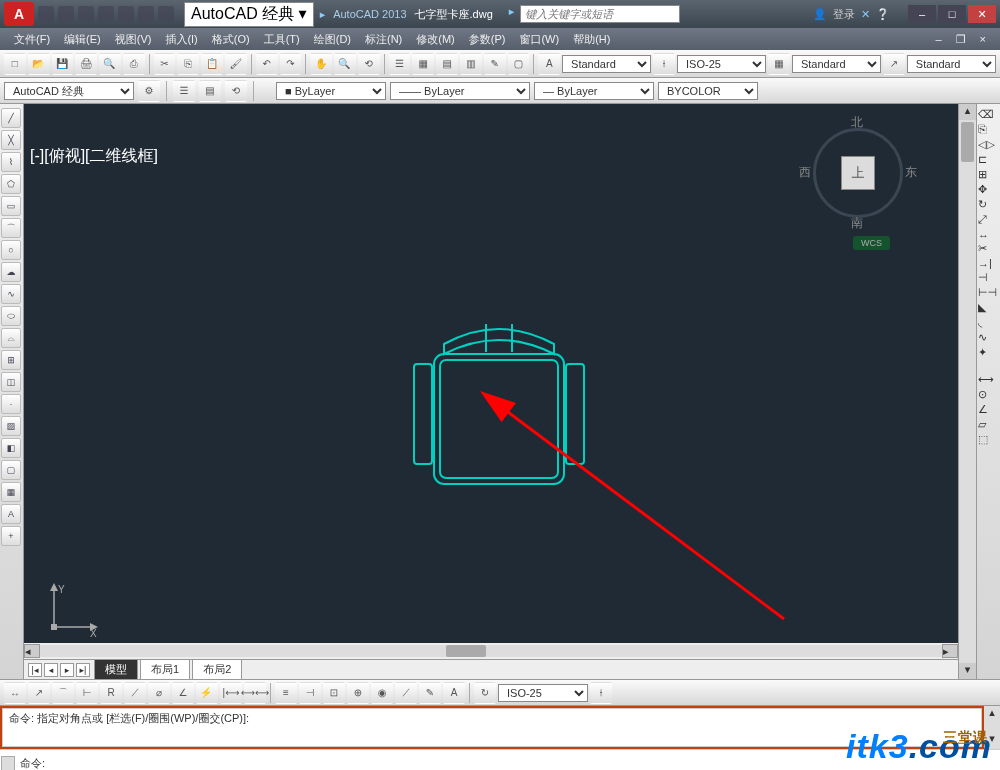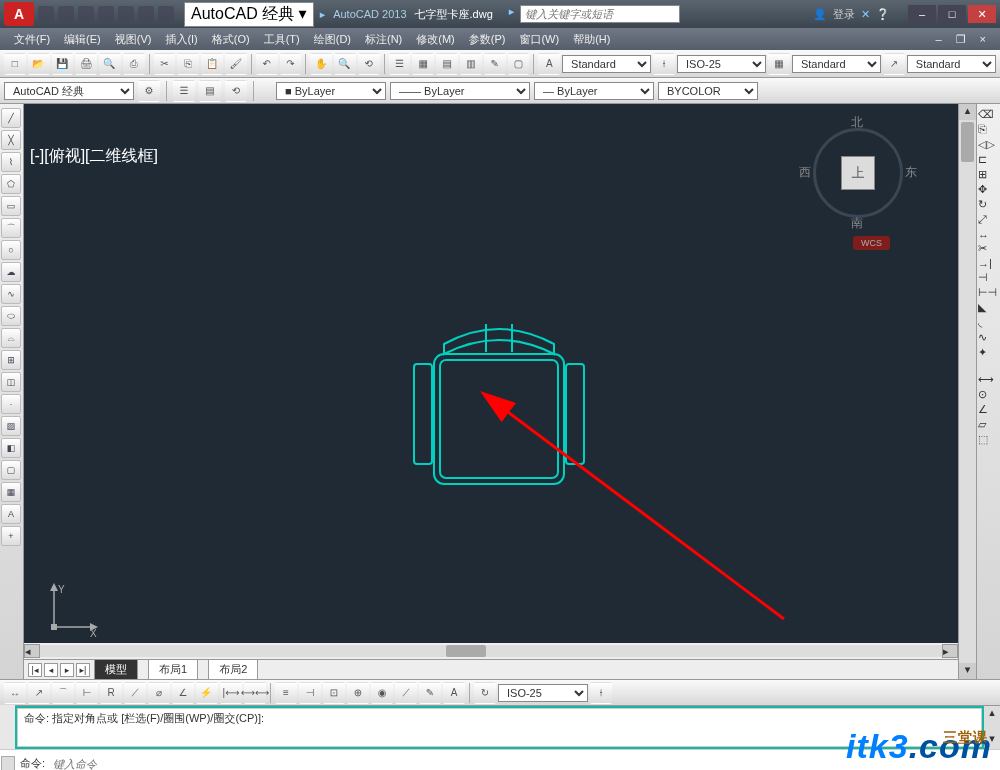--- a/index.html
+++ b/index.html
@@ -40,40 +40,40 @@
 .ucs { position: absolute; bottom: 20px; left: 18px; color: #aaa; font-size: 10px; }
 .ucs svg { display: block; }
 
 .viewcube { position: absolute; top: 14px; right: 45px; width: 110px; height: 110px; color: #888; font-size: 12px; }
 .viewcube .ring { position: absolute; top: 10px; left: 10px; width: 90px; height: 90px; border: 3px solid #3a4652; border-radius: 50%; }
 .viewcube .face { position: absolute; top: 38px; left: 38px; width: 34px; height: 34px; background: #dcdcdc; border: 1px solid #888; }
 .viewcube .n { position: absolute; top: -4px; left: 48px; }
 .viewcube .s { position: absolute; bottom: -4px; left: 48px; }
 .viewcube .w { position: absolute; top: 46px; left: -4px; }
 .viewcube .e { position: absolute; top: 46px; right: -4px; }
-.wcs-badge { position: absolute; top: 132px; right: 68px; background: #7f1d1d; color: #aaa; font-size: 9px; padding: 2px 8px; border-radius: 3px; }
+.wcs-badge { position: absolute; top: 132px; right: 68px; background: #14532d; color: #aaa; font-size: 9px; padding: 2px 8px; border-radius: 3px; }
 
 .drawing { position: absolute; top: 200px; left: 370px; }
 .arrow { position: absolute; top: 285px; left: 450px; }
 
 .model-tabs { height: 20px; background: #eee; border-top: 1px solid #999; display: flex; align-items: center; font-size: 11px; }
 .mt-nav { display: flex; gap: 2px; padding: 0 4px; }
 .mt-nav div { width: 14px; height: 14px; border: 1px solid #999; background: #fff; font-size: 9px; display: flex; align-items: center; justify-content: center; }
-.mt-tab { padding: 2px 10px; border: 1px solid #999; background: #fff; margin-right: 10px; }
+.mt-tab { padding: 2px 10px; border: 1px solid #999; background: #fff; margin-right: 2px; }
 .mt-tab.active { background: #333; color: #fff; }
 
 .right-scroll { width: 18px; background: #eee; border-left: 1px solid #999; display: flex; flex-direction: column; }
 .scroll-track { flex: 1; background: #ddd; }
 .scroll-thumb { height: 40px; background: #aaa; margin: 2px; border-radius: 2px; }
 
 .right-tools { width: 24px; background: linear-gradient(#f0f0f0,#d4d4d4); border-left: 1px solid #999; display: flex; flex-direction: column; gap: 2px; padding: 4px 1px; }
 
 .dim-toolbar { height: 26px; background: linear-gradient(#fafafa,#d8d8d8); border-top: 1px solid #999; display: flex; align-items: center; padding: 0 4px; gap: 2px; }
 
-.cmdline { height: 44px; background: #14b8a6; border-top: 1px solid #999; display: flex; margin-left: 15px; }
+.cmdline { height: 44px; background: #c2410c; border-top: 1px solid #999; display: flex; }
 .cmd-hist { flex: 1; font-size: 11px; padding: 2px 6px; background: #fff; border: 1px solid #ccc; margin: 2px; }
 .cmd-input-row { height: 28px; display: flex; align-items: center; background: #fff; border-top: 1px solid #ccc; }
 .cmd-handle { width: 14px; background: #ddd; border: 1px solid #aaa; margin: 1px; height: 16px; }
 .cmd-input { flex: 1; border: none; font-size: 11px; font-style: italic; padding: 0 4px; color: #888; }
 
 .statusbar { height: 22px; background: linear-gradient(#e8e8e8,#c8c8c8); border-top: 1px solid #999; display: flex; align-items: center; font-size: 10px; padding: 0 4px; gap: 4px; }
 
 .watermark { position: absolute; bottom: 4px; right: 8px; font-family: Arial; font-weight: bold; font-style: italic; font-size: 34px; letter-spacing: 1px; }
 .watermark .i { color: #0080ff; }
 .watermark .com { color: #0050a0; }
@@ -348,21 +348,20 @@
     <div>命令: 指定对角点或 [栏选(F)/圈围(WP)/圈交(CP)]:</div>
   </div>
   <div style="width:16px;background:#ddd;">
     <div style="height:14px;text-align:center;">▴</div>
     <div style="height:14px;text-align:center;margin-top:12px;">▾</div>
   </div>
 </div>
 <div class="cmd-input-row">
   <div class="cmd-handle"></div>
   <span style="padding:0 4px;font-size:11px;">命令:</span>
-  <input class="cmd-input" placeholder="键入命令" style="">
 </div>
 
 <div class="statusbar">
 
   <span style="flex:1"></span>
 
 </div>
 
 <div class="watermark">
   <span class="sub">三堂课</span>

